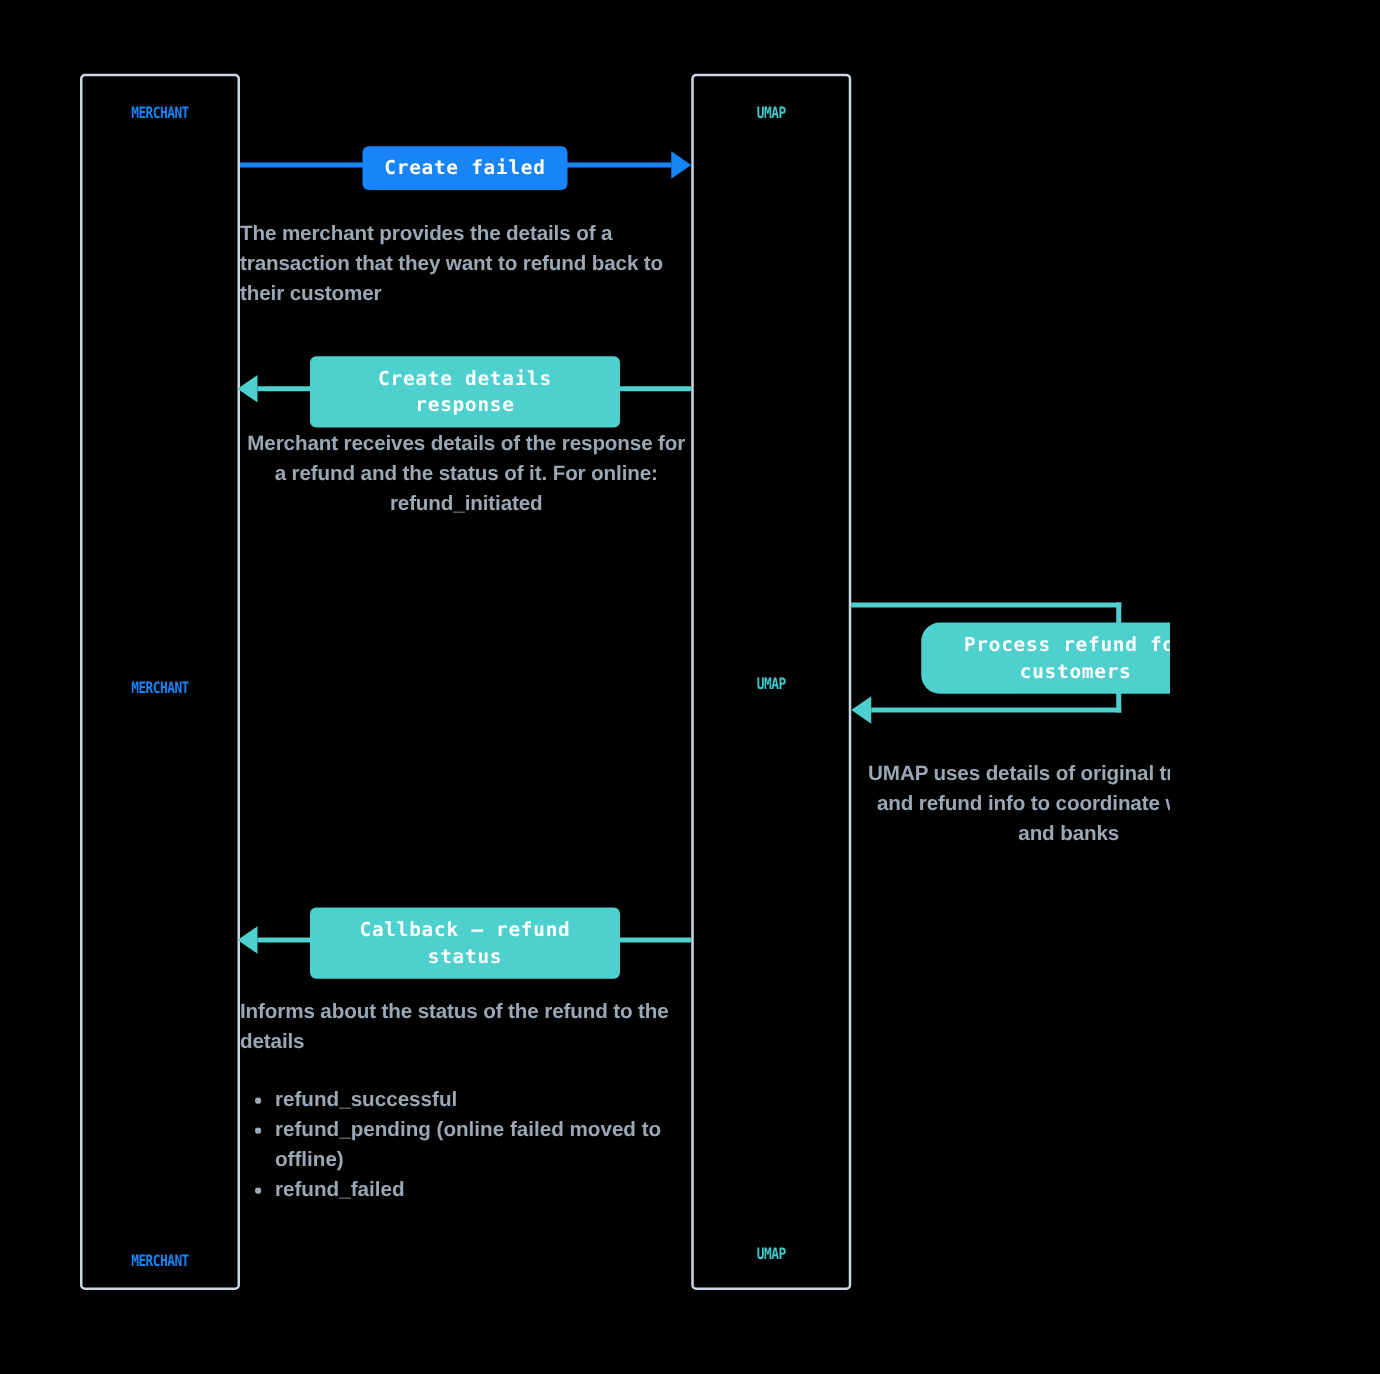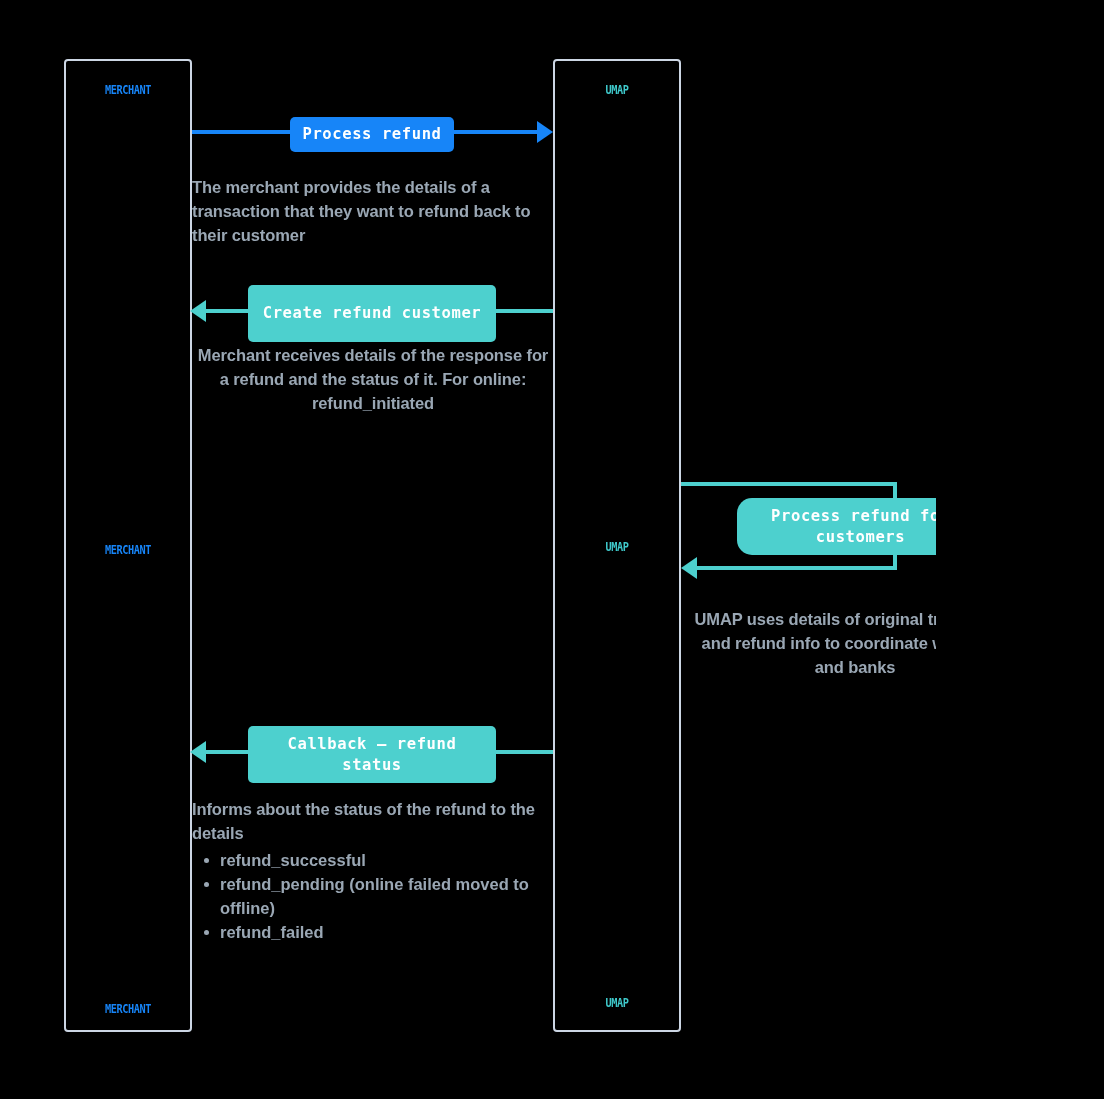--- a/index.html
+++ b/index.html
@@ -138,41 +138,41 @@
   <div class="lifeline-label lbl-merchant" style="left:64px; top:82px;">MERCHANT</div>
   <div class="lifeline-label lbl-merchant" style="left:64px; top:542px;">MERCHANT</div>
   <div class="lifeline-label lbl-merchant" style="left:64px; top:1001px;">MERCHANT</div>
 
   <div class="lifeline-label lbl-umap" style="left:553px; top:82px;">UMAP</div>
   <div class="lifeline-label lbl-umap" style="left:553px; top:539px;">UMAP</div>
   <div class="lifeline-label lbl-umap" style="left:553px; top:995px;">UMAP</div>
 
   <div class="h-line blue" style="left:192px; top:130px; width:345px;"></div>
   <div class="arrowhead arrow-right-blue" style="left:537px; top:121px;"></div>
-  <div class="msg-chip chip-blue" style="left:290px; top:117px; width:164px; height:35px;">Process refund</div>
+  <div class="msg-chip chip-blue" style="left:290px; top:117px; width:164px; height:35px;">Create failed</div>
   <div class="desc desc-left" style="left:192px; top:165px; width:360px;margin-top:10px;">The merchant provides the details of a transaction that they want to refund back to their customer</div>
 
   <div class="h-line teal" style="left:206px; top:309px; width:347px;"></div>
   <div class="arrowhead arrow-left-teal" style="left:190px; top:300px;"></div>
-  <div class="msg-chip chip-teal" style="left:248px; top:285px; width:248px; height:57px;">Create refund customer</div>
+  <div class="msg-chip chip-teal" style="left:248px; top:285px; width:248px; height:57px;">Create details response</div>
   <div class="desc desc-center" style="left:192px; top:343px; width:362px;">Merchant receives details of the response for a refund and the status of it. For online: refund_initiated</div>
 
   <div class="h-line teal" style="left:681px; top:482px; width:216px;"></div>
 
   <div class="v-line teal" style="left:893px; top:482px; height:88px;"></div>
 
   <div class="h-line teal" style="left:697px; top:566px; width:200px;"></div>
   <div class="arrowhead arrow-left-teal" style="left:681px; top:557px;"></div>
   <div class="msg-chip chip-teal" style="left:737px; top:498px; width:247px; height:57px;border-radius:15px;">Process refund for customers</div>
   <div class="desc desc-center" style="left:690px; top:607px; width:330px;">UMAP uses details of original transaction and refund info to coordinate with NPCI and banks</div>
 
   <div class="h-line teal" style="left:206px; top:750px; width:347px;"></div>
   <div class="arrowhead arrow-left-teal" style="left:190px; top:741px;"></div>
   <div class="msg-chip chip-teal" style="left:248px; top:726px; width:248px; height:57px;">Callback — refund status</div>
   <div class="desc desc-left" style="left:192px; top:797px; width:362px;">Informs about the status of the refund to the details</div>
 
-  <ul class="bullets" style="left:194px; top:848px; width:340px;">
+  <ul class="bullets" style="left:194px; top:868px; width:340px;">
     <li>refund_successful</li>
     <li>refund_pending (online failed moved to offline)</li>
     <li>refund_failed</li>
   </ul>
 
 </div>
 
 </body></html>

